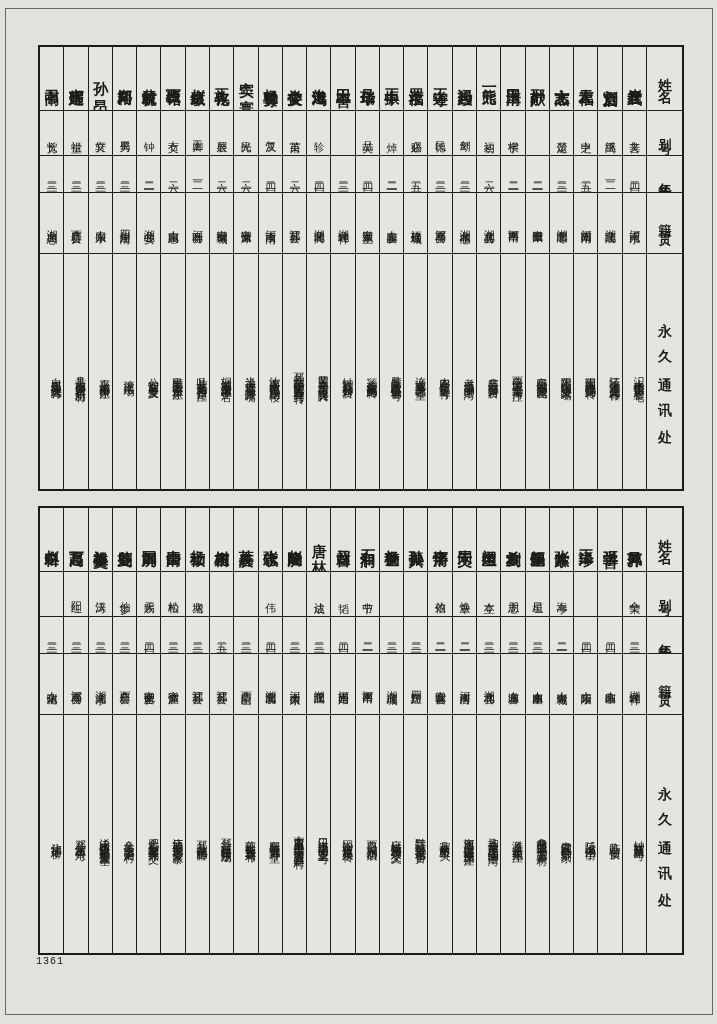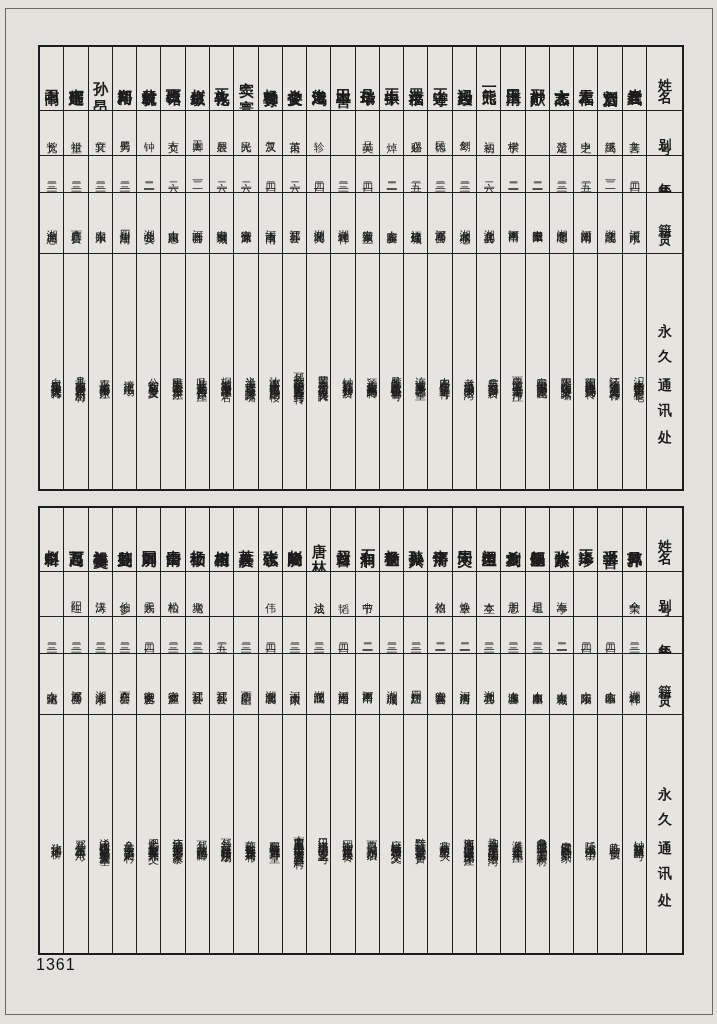--- a/index.html
+++ b/index.html
@@ -58,22 +58,22 @@
   .r-addr   {flex:1 1 auto;font-size:11px;letter-spacing:1.5px;
              align-items:flex-start;justify-content:center;padding-top:7px;}
   .header-col .r-name  {font-size:14px;font-weight:700;letter-spacing:12px;}
   .header-col .r-alias {font-size:13px;font-weight:700;letter-spacing:5px;}
   .header-col .r-age   {font-size:13px;font-weight:700;letter-spacing:1px;}
   .header-col .r-native{font-size:13px;font-weight:700;letter-spacing:9px;}
   .header-col .r-addr  {font-size:14px;font-weight:700;letter-spacing:27px;
                         align-items:center;padding-top:14px;}
   .page-number{
     position:absolute;left:36px;top:956px;
-    font-size:16px;letter-spacing:1px;color:#141414;
-    font-family:Liberation Sans, sans-serif;
+    font-size:10px;letter-spacing:1px;color:#141414;
+    font-family:Liberation Mono, monospace;
   }
 </style>
 </head>
 <body>
 
 <div class="page">
   <div class="page-frame"></div>
 
   <section class="registry t0">
     <div class="col header-col">

